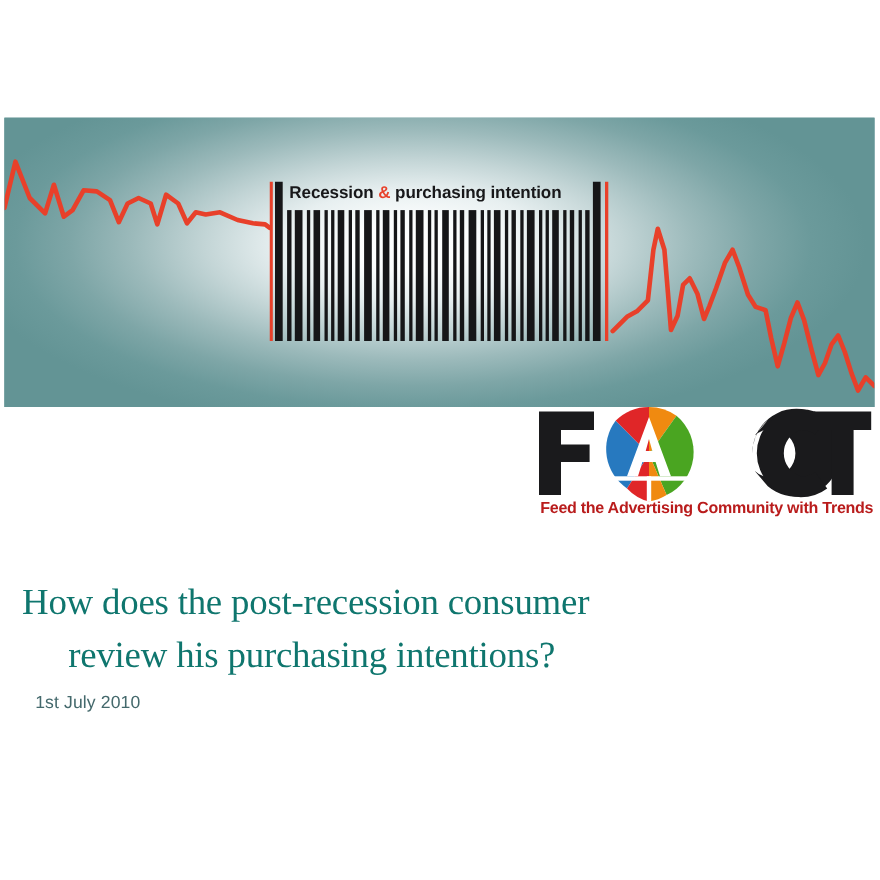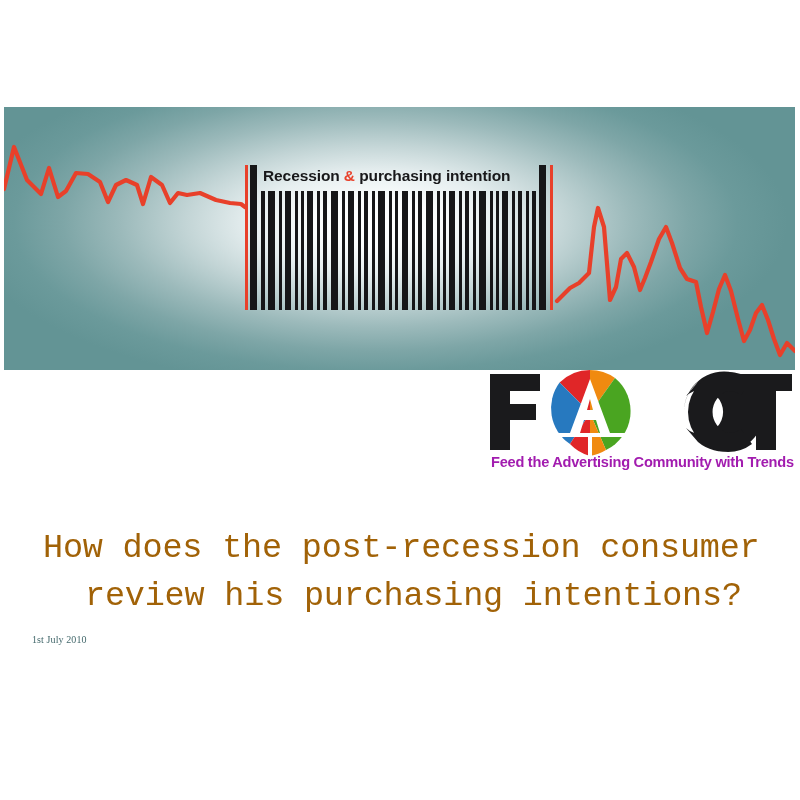--- a/index.html
+++ b/index.html
@@ -94,49 +94,49 @@
     left: 0;
     top: 0;
     width: 306px;
     height: 88px;
   }
   .logo-tagline {
     position: absolute;
     left: 3px;
     top: 86px;
     width: 303px;
-    text-align: left;
+    text-align: center;
     font-family: "Liberation Sans", sans-serif;
     font-weight: bold;
     font-size: 14.6px;
     letter-spacing: -0.25px;
-    color: #a21caf;
+    color: #b91c1c;
     white-space: nowrap;
   }
 
   
   .headline {
     position: absolute;
-    left: 43px;
+    left: 20px;
     top: 524px;
     width: 730px;
-    font-family: Liberation Mono, monospace;
+    font-family: Liberation Serif, serif;
     font-size: 33.5px;
     line-height: 48px;
     font-weight: normal;
-    color: #a16207;
+    color: #0f766e;
     letter-spacing: -0.2px;
   }
   .headline .l2 { display: block; margin-left: 42px; }
   .subdate {
     position: absolute;
     left: 32px;
     top: 629px;
-    font-family: Liberation Serif, serif;
-    font-size: 10px;
+    font-family: Liberation Sans, sans-serif;
+    font-size: 16px;
     line-height: 22px;
     color: #44696c;
     letter-spacing: 0.1px;
   }
 </style>
 </head>
 <body>
 
 <div class="hero">
   <div class="hero-inner">

